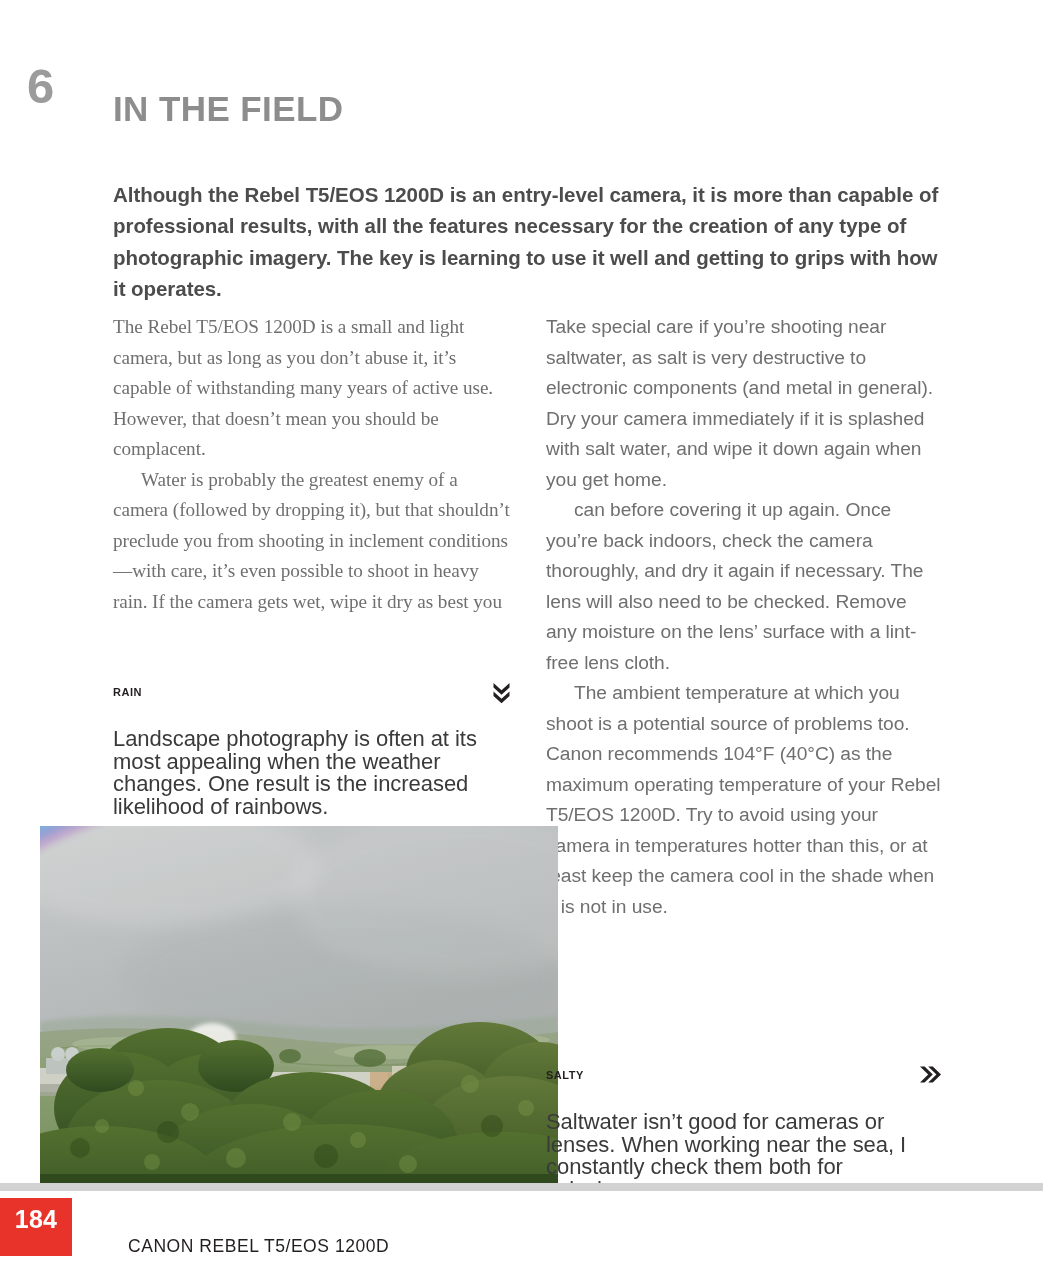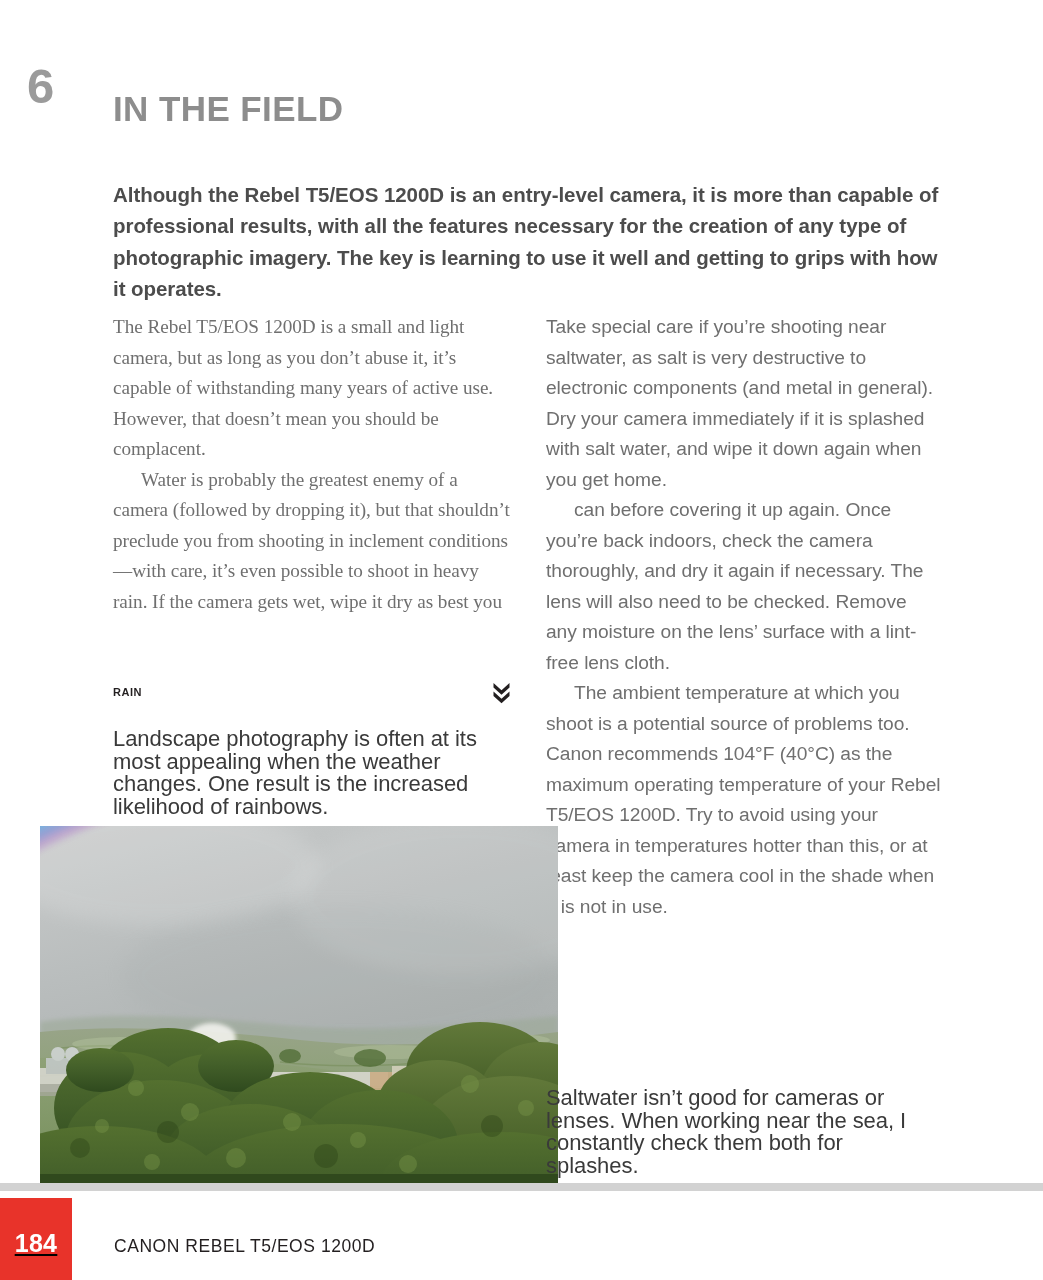--- a/index.html
+++ b/index.html
@@ -140,38 +140,37 @@
     top: 1191px;
     width: 1043px;
     height: 89px;
     background: #ffffff;
   }
   .page-number-box {
     position: absolute;
     left: 0;
     top: 7px;
     width: 72px;
-    height: 82px;
+    height: 58px;
     background: #e8332a;
     display: flex;
-    align-items: center;
+    align-items: flex-start;
     justify-content: center;
-    text-decoration: underline;
   }
   .page-number {
     font-size: 25px;
     font-weight: 700;
     color: #ffffff;
     letter-spacing: 0.3px;
     line-height: 1;
     margin-top: 9px;
   }
   .footer-title {
     position: absolute;
-    left: 114px;
+    left: 128px;
     top: 47px;
     font-size: 17.5px;
     font-weight: 400;
     color: #231f20;
     letter-spacing: 0.55px;
     line-height: 1;
   }
 </style>
 </head>
 <body>
@@ -361,20 +360,29 @@
           <circle cx="128" cy="306" r="11"></circle>
           <circle cx="286" cy="330" r="12"></circle>
           <circle cx="452" cy="300" r="11"></circle>
           <circle cx="40" cy="322" r="10"></circle>
         </g>
       </g>
     </svg>
   </figure>
 
   <div class="caption caption-salty">
+    <div class="caption-head">
+      <span class="caption-title">SALTY</span>
+      <span class="caption-icon">
+        <svg width="22" height="20" viewBox="0 0 22 20" aria-hidden="true">
+          <polygon points="1,1.5 9.2,9.5 1,17.5 5.6,17.5 13.8,9.5 5.6,1.5" fill="#231f20"></polygon>
+          <polygon points="9.2,1.5 17.4,9.5 9.2,17.5 13.8,17.5 22,9.5 13.8,1.5" fill="#231f20"></polygon>
+        </svg>
+      </span>
+    </div>
     <p class="caption-body">Saltwater isn’t good for cameras or lenses. When working near the sea, I constantly check them both for splashes.</p>
   </div>
 
   <div class="footer-rule"></div>
   <div class="footer">
     <div class="page-number-box">
       <span class="page-number">184</span>
     </div>
     <div class="footer-title">CANON REBEL T5/EOS 1200D</div>
   </div>

